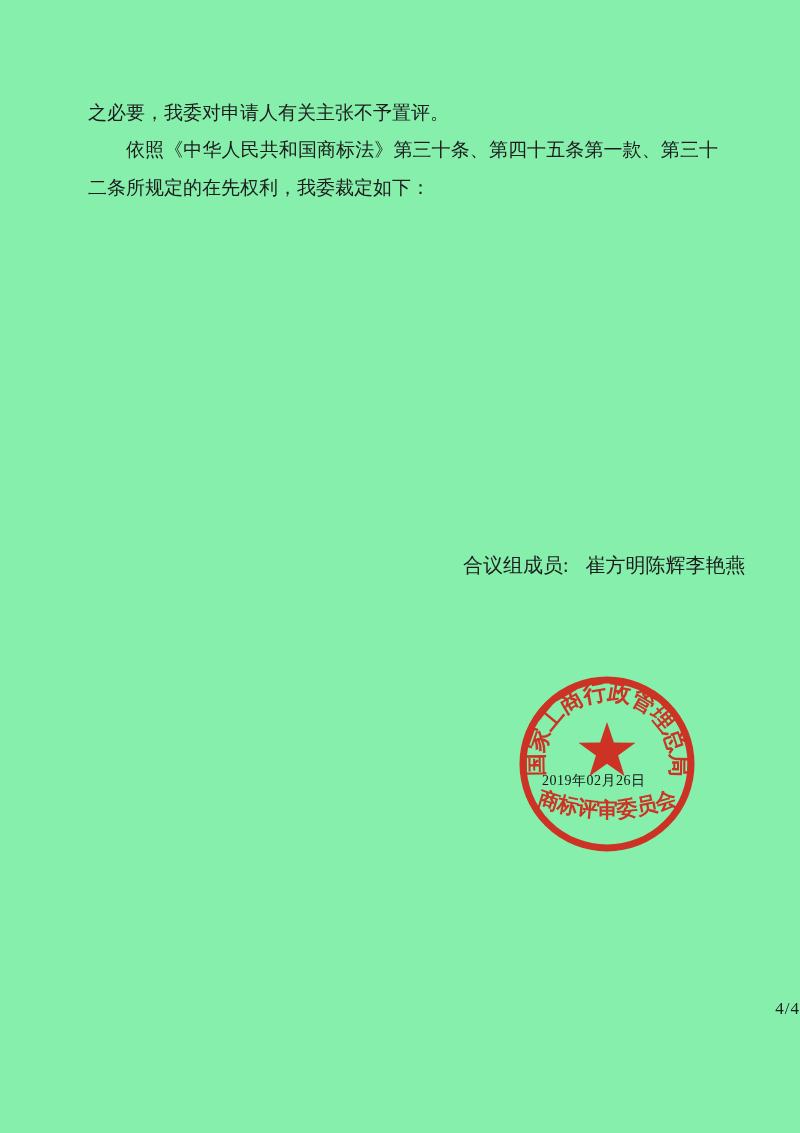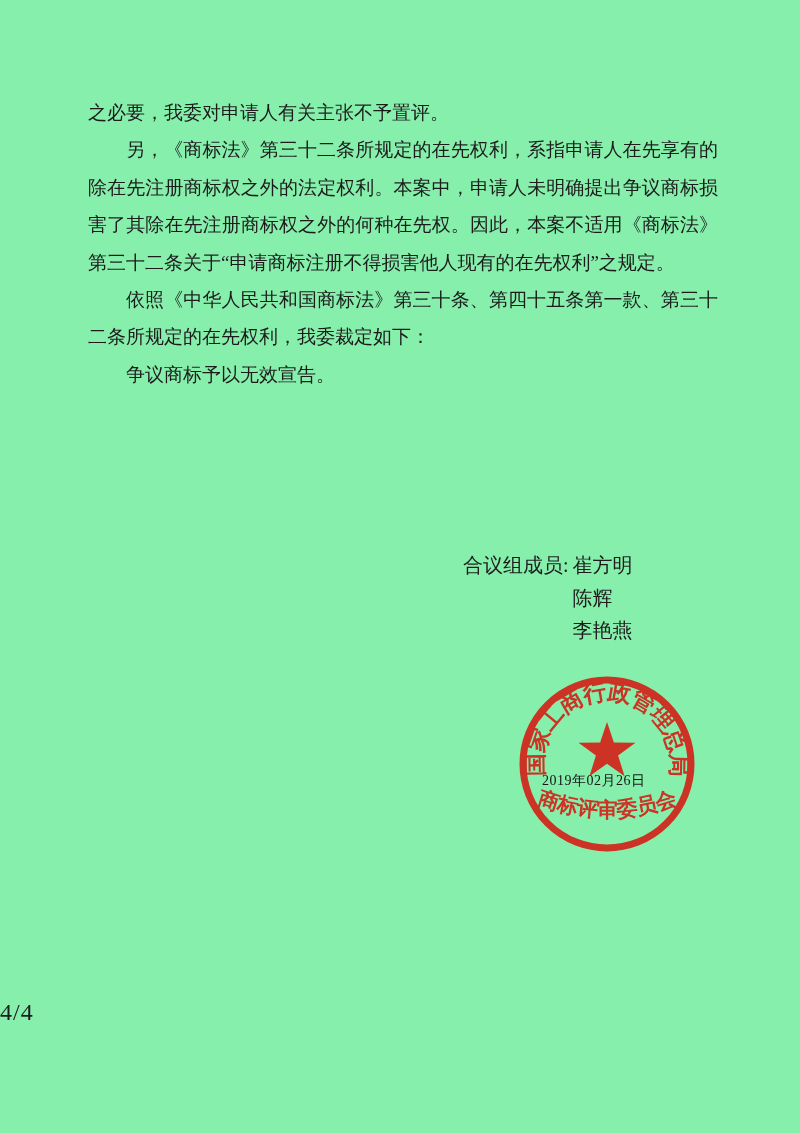--- a/index.html
+++ b/index.html
@@ -37,25 +37,25 @@
     position: absolute;
     left: 463px;
     top: 549px;
     display: flex;
     align-items: flex-start;
     font-size: 20px;
     line-height: 32.5px;
     white-space: nowrap;
   }
   .panel-label {
-    margin-right: 4px;
+    margin-right: 17px;
   }
   .panel-members {
     display: flex;
-    flex-direction: column;
+    flex-direction: row;
     justify-content: center;
   }
   .seal-wrap {
     position: absolute;
     left: 507px;
     top: 664px;
     width: 200px;
     height: 200px;
     opacity: 0.94;
   }
@@ -81,35 +81,33 @@
     font-size: 14px;
     color: #151515;
     white-space: nowrap;
     letter-spacing: 0.5px;
   }
   .footer-page {
     position: absolute;
     left: 0;
     top: 999px;
     width: 100%;
-    text-align: left;
-    font-size: 24px;
+    text-align: right;
+    font-size: 17px;
     letter-spacing: 1px;
   }
 </style>
 </head>
 <body>
 
 <div class="page">
 
   <div class="body-text">
     <p>之必要，我委对申请人有关主张不予置评。</p>
-    <p class="indent">另，《商标法》第三十二条所规定的在先权利，系指申请人在先享有的除在先注册商标权之外的法定权利。本案中，申请人未明确提出争议商标损害了其除在先注册商标权之外的何种在先权。因此，本案不适用《商标法》第三十二条关于“申请商标注册不得损害他人现有的在先权利”之规定。</p>
     <p class="indent">依照《中华人民共和国商标法》第三十条、第四十五条第一款、第三十二条所规定的在先权利，我委裁定如下：</p>
-    <p class="indent">争议商标予以无效宣告。</p>
   </div>
 
   <div class="panel-block">
     <span class="panel-label">合议组成员:</span>
     <span class="panel-members">
       <span>崔方明</span>
       <span>陈辉</span>
       <span>李艳燕</span>
     </span>
   </div>

